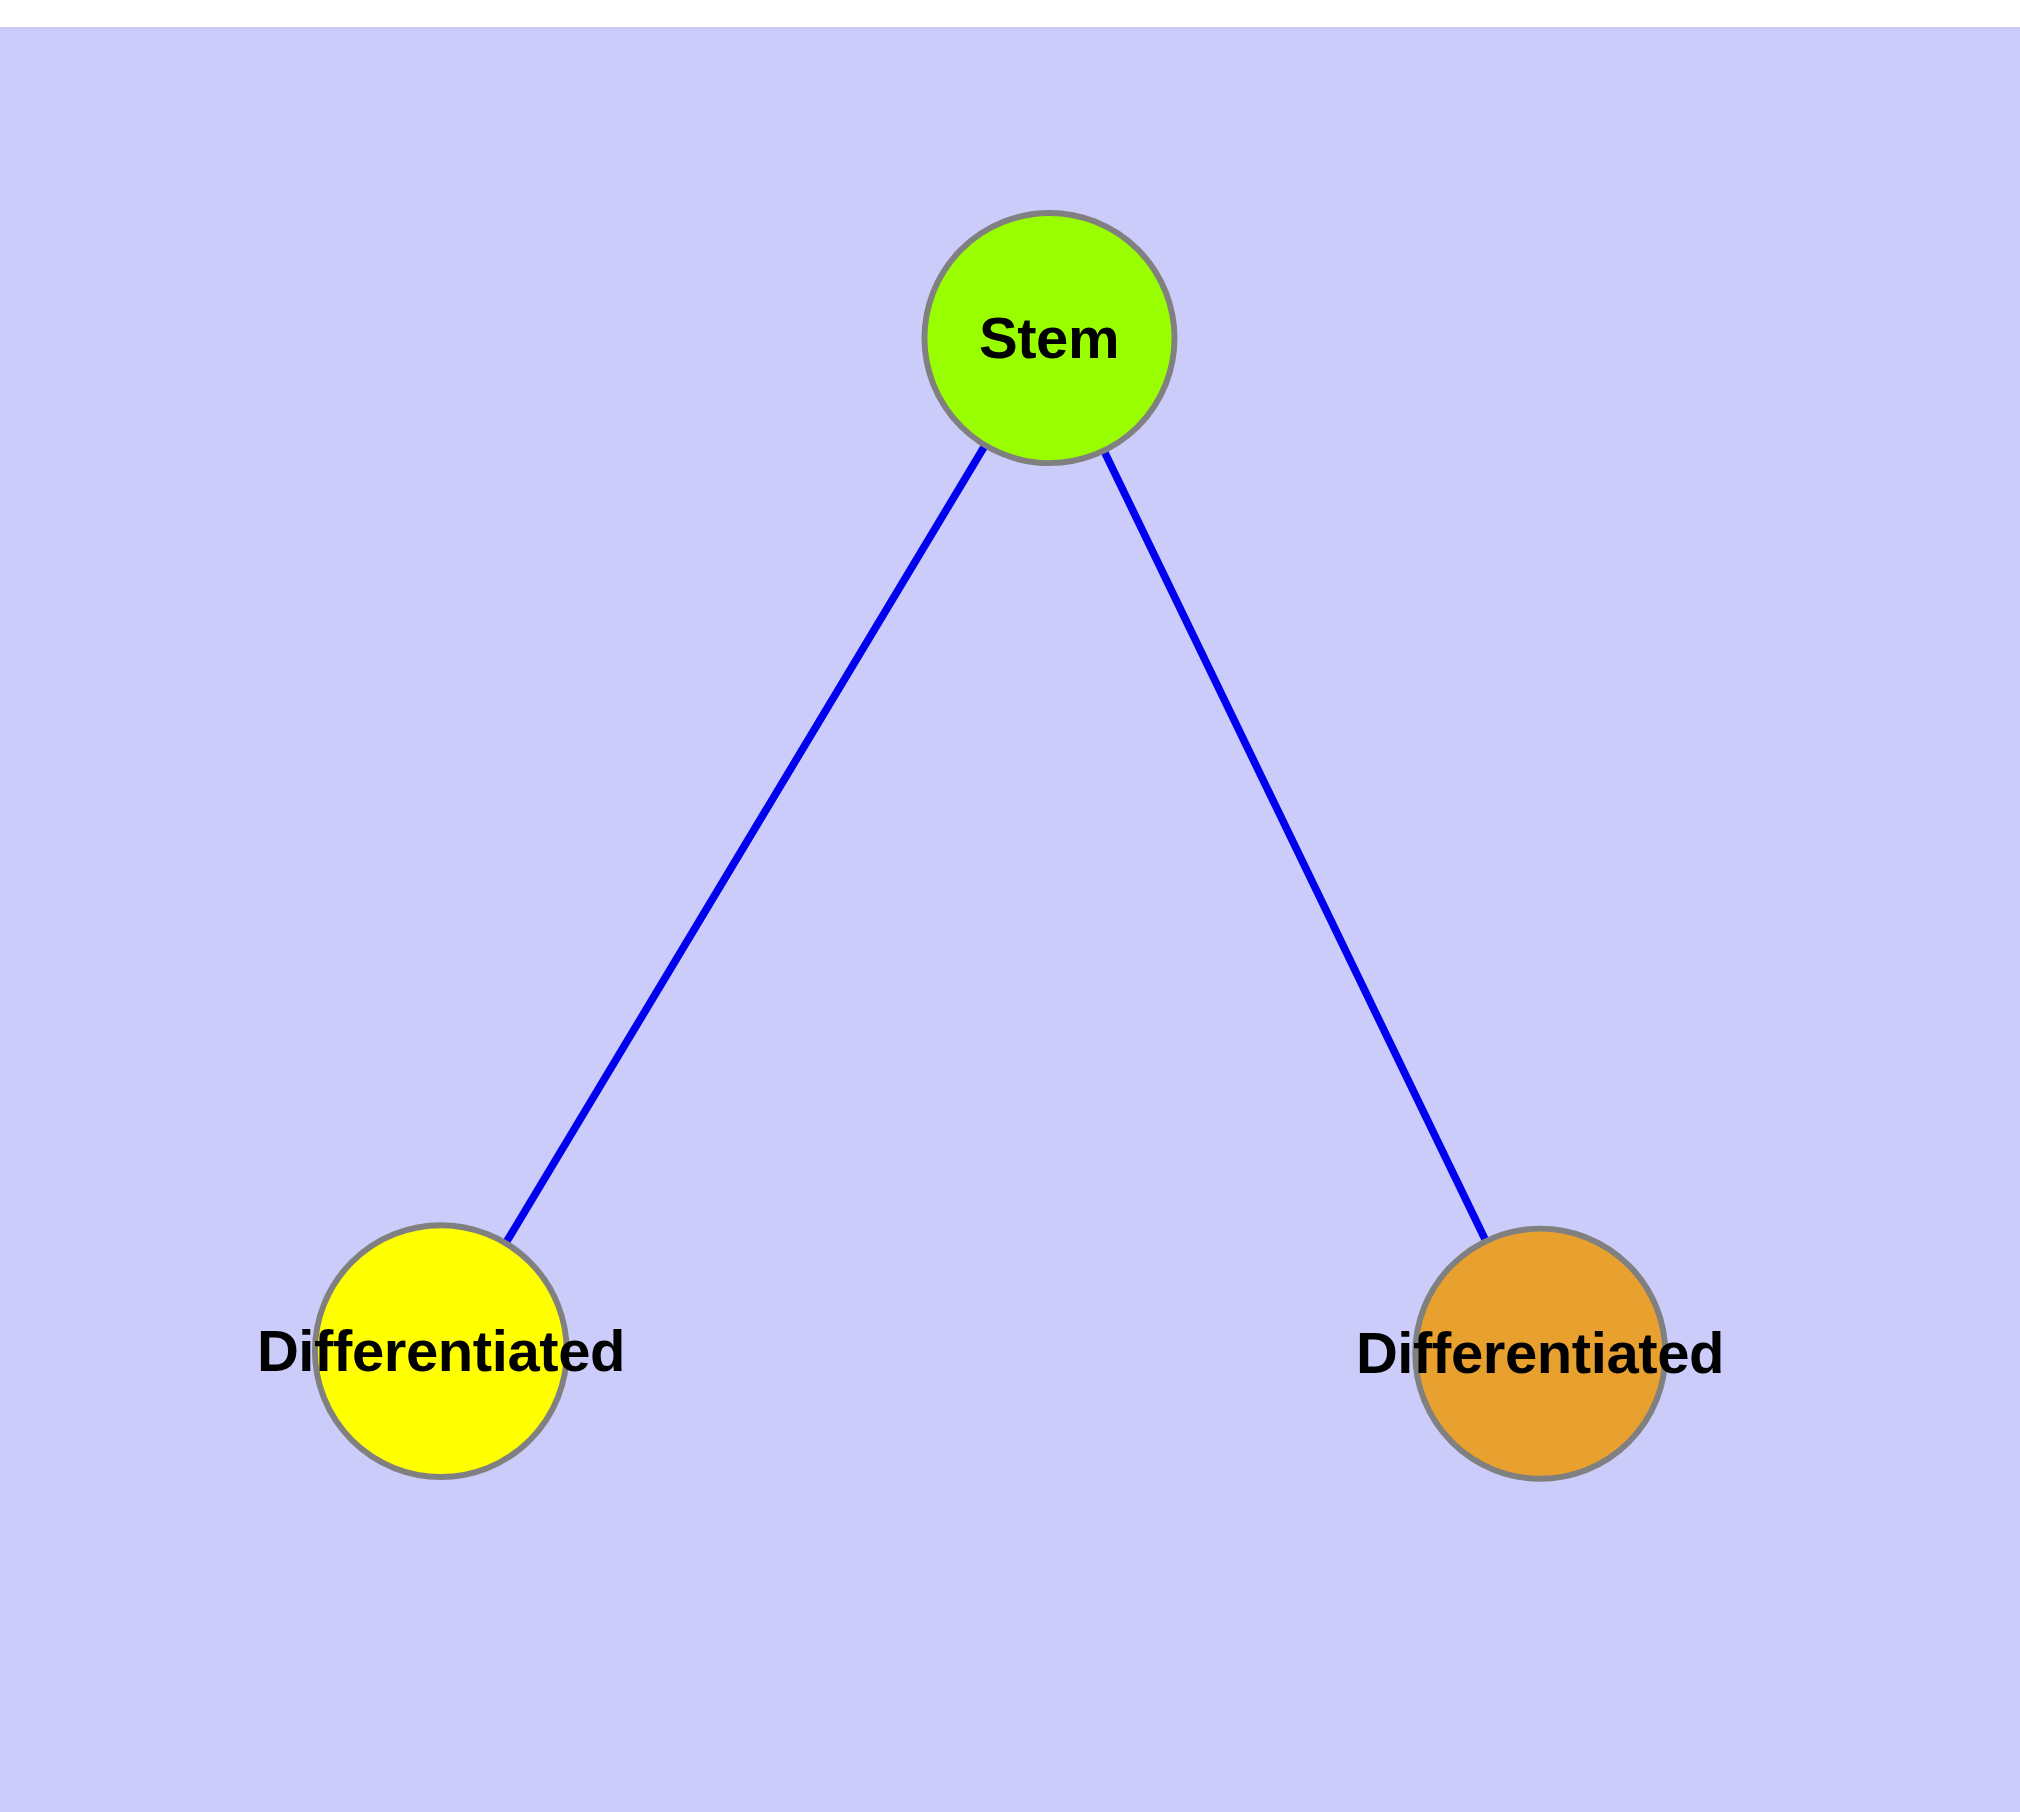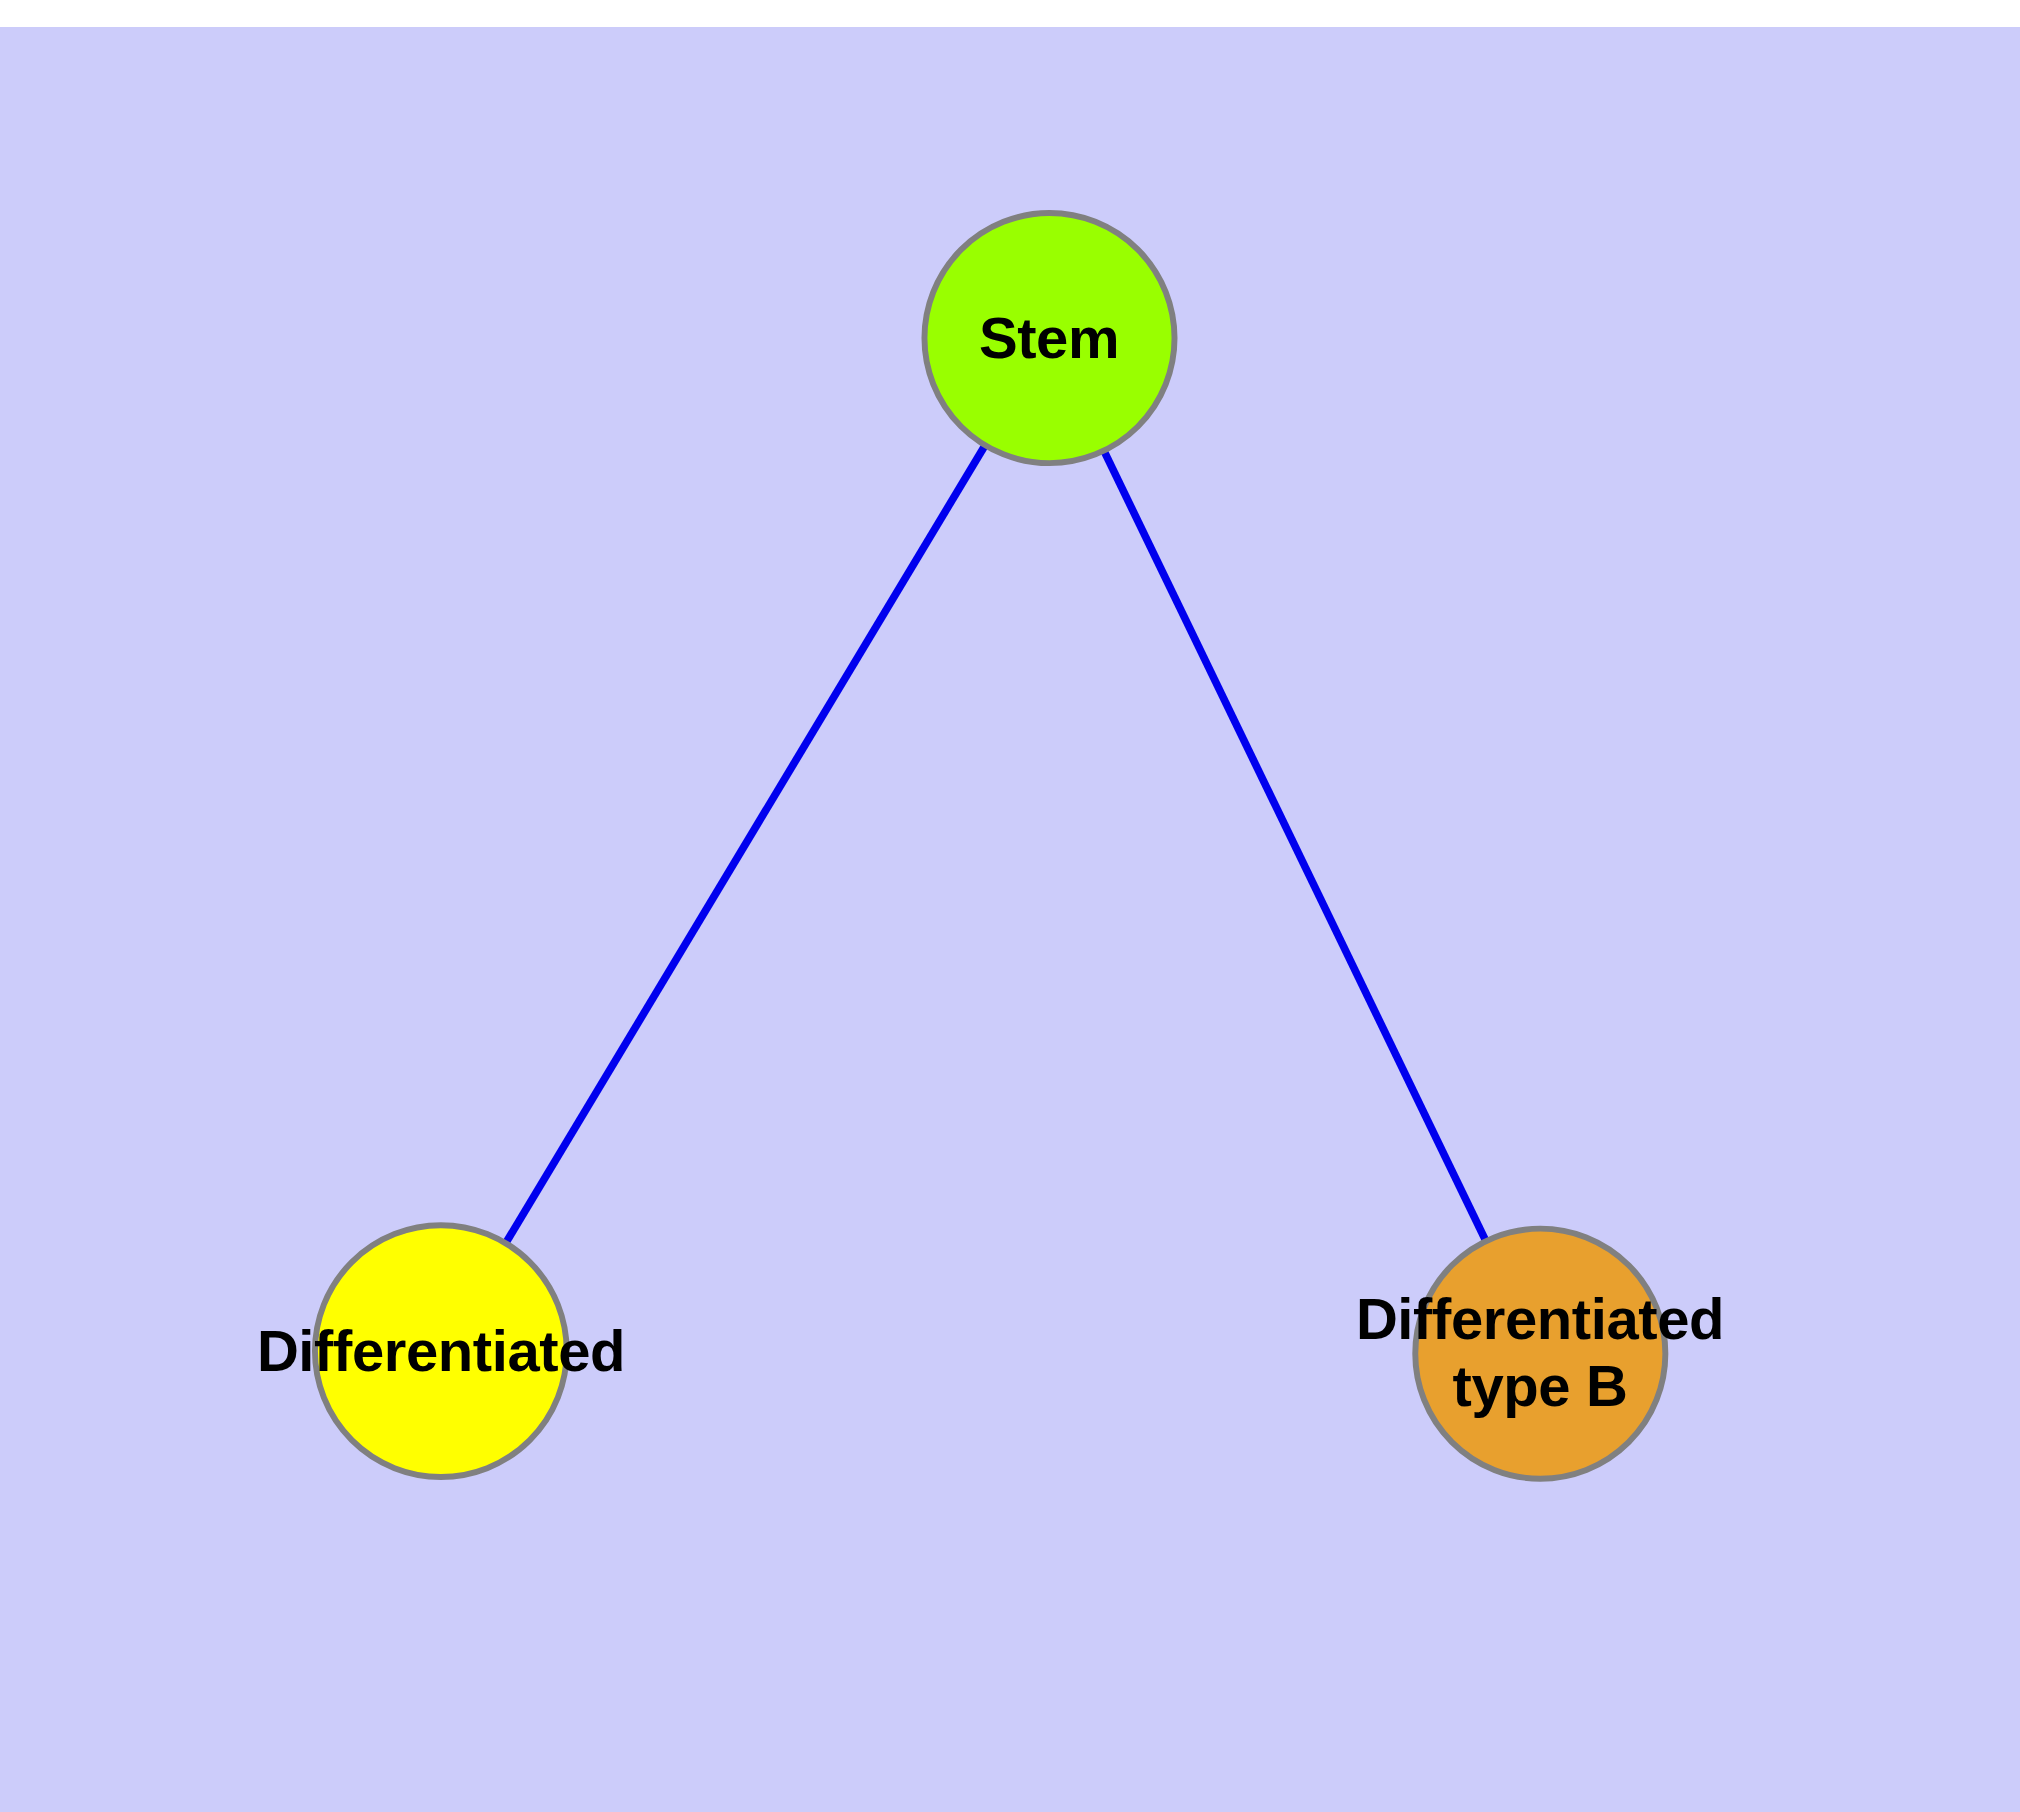--- a/index.html
+++ b/index.html
@@ -68,18 +68,17 @@
     <div class="node-label" style="left:1049px; top:311px;">
       <div>Stem</div>
     </div>
 
     <div class="node-label" style="left:441px; top:1324px;">
       <div>Differentiated</div>
     </div>
 
     <div class="node-label" style="left:1540px; top:1326px;">
       <div>Differentiated</div>
-      <div>type B</div>
     </div>
 
   </div>
 </div>
 
 
 </body></html>

